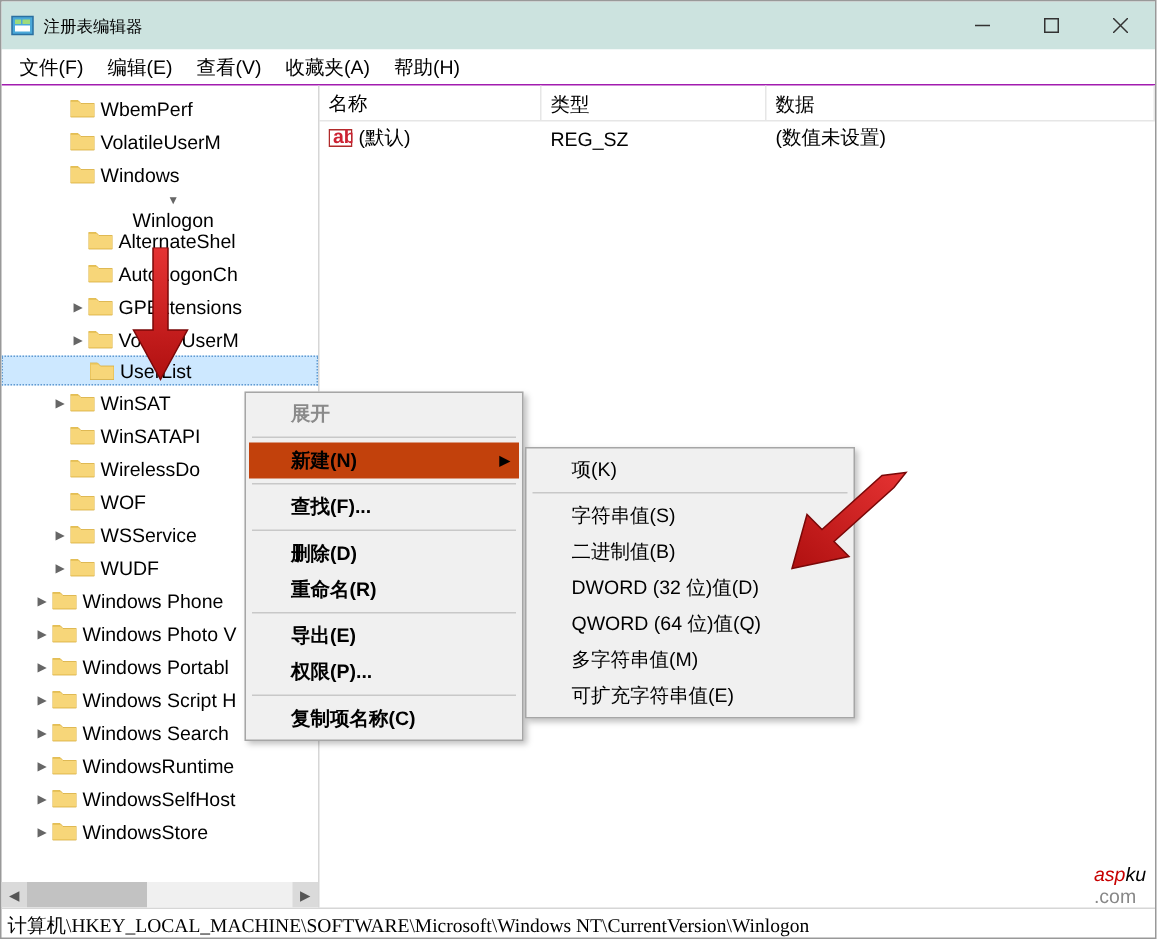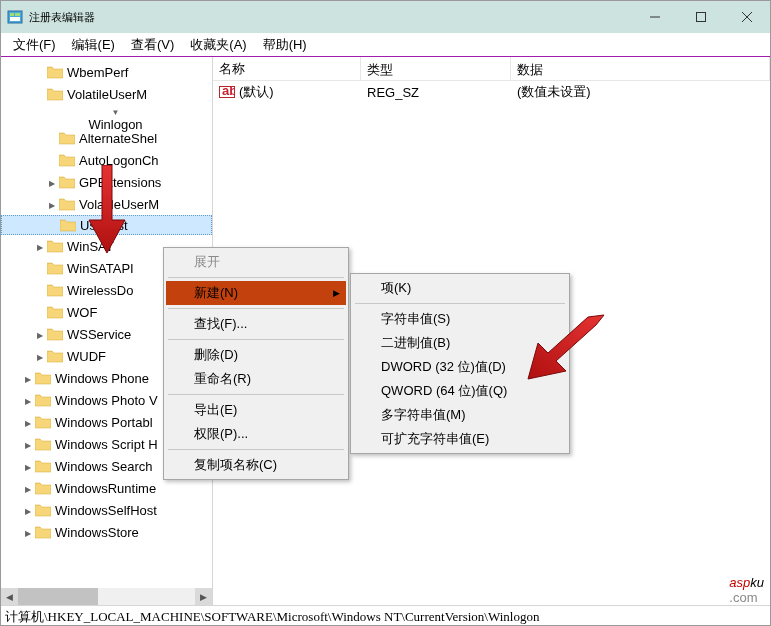--- a/index.html
+++ b/index.html
@@ -56,22 +56,22 @@
 .hscroll .thumb { position: absolute; height: 17px; background: #c2c2c2; }
 
 
 .contextmenu { position: absolute; background: #f0f0f0; border: 1px solid #a6a6a6; box-shadow: 2px 2px 4px rgba(0,0,0,0.25); padding: 2px; }
 .contextmenu .row { height: 24px; display: flex; align-items: center; padding: 0 24px 0 28px; white-space: nowrap; position: relative; }
 .contextmenu .row.disabled { color: #8a8a8a; }
 .contextmenu .row.hl { background: #c2410c; }
 .contextmenu .sep { height: 1px; background: #c8c8c8; margin: 3px 2px; }
 .contextmenu .arrow-r { position: absolute; right: 6px; font-size: 9px; }
 
-.menu1 { left: 162px; top: 246px; width: 186px; }
-.menu2 { left: 349px; top: 272px; width: 220px; }
+.menu1 { left: 162px; top: 260px; width: 186px; font-weight: bold; }
+.menu2 { left: 349px; top: 297px; width: 220px; }
 
 
 .redarrow { position: absolute; pointer-events: none; }
 .arrow1 { left: 86px; top: 164px; width: 40px; height: 90px; }
 .arrow2 { left: 525px; top: 312px; width: 80px; height: 70px; }
 
 
 .watermark { position: absolute; right: 6px; bottom: 20px; font-family: "Arial Black", sans-serif; font-size: 28px; font-style: italic; color: #000; }
 .watermark .asp { color: #c70000; }
 .watermark .com { font-size: 13px; color: #888; font-style: normal; display: block; text-align: left; margin-top: -4px; }
@@ -126,20 +126,28 @@
           </svg>
           <span class="lbl">WbemPerf</span>
         </div>
         <div class="tree-row ind1">
           <span class="exp"></span>
           <svg class="folder-icon" viewBox="0 0 16 14">
             <path d="M0 2 L5 2 L7 4 L16 4 L16 13 L0 13 Z" fill="#f7d679" stroke="#d6a832" stroke-width="0.5"></path>
             <path d="M0 2 L5 2 L6 3 L0 3 Z" fill="#e8c35a"></path>
           </svg>
           <span class="lbl">VolatileUserM</span>
+        </div>
+        <div class="tree-row ind1">
+          <span class="exp"></span>
+          <svg class="folder-icon" viewBox="0 0 16 14">
+            <path d="M0 2 L5 2 L7 4 L16 4 L16 13 L0 13 Z" fill="#f7d679" stroke="#d6a832" stroke-width="0.5"></path>
+            <path d="M0 2 L5 2 L6 3 L0 3 Z" fill="#e8c35a"></path>
+          </svg>
+          <span class="lbl">Windows</span>
         </div>
         <div class="tree-row ind2">
           <span class="exp expanded"></span>
           <svg class="folder-icon" viewBox="0 0 16 14">
             <path d="M0 2 L5 2 L7 4 L16 4 L16 13 L0 13 Z" fill="#f7d679" stroke="#d6a832" stroke-width="0.5"></path>
             <path d="M0 2 L5 2 L6 3 L0 3 Z" fill="#e8c35a"></path>
           </svg>
           <span class="lbl">Winlogon</span>
         </div>
         <div class="tree-row ind3">

